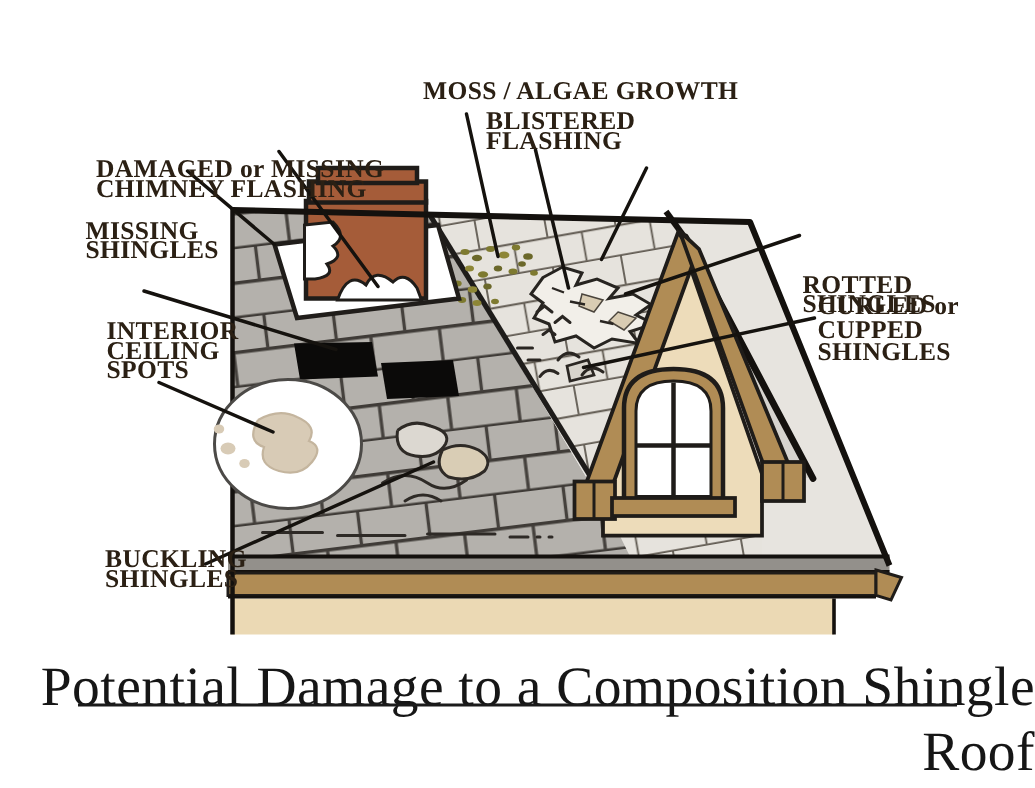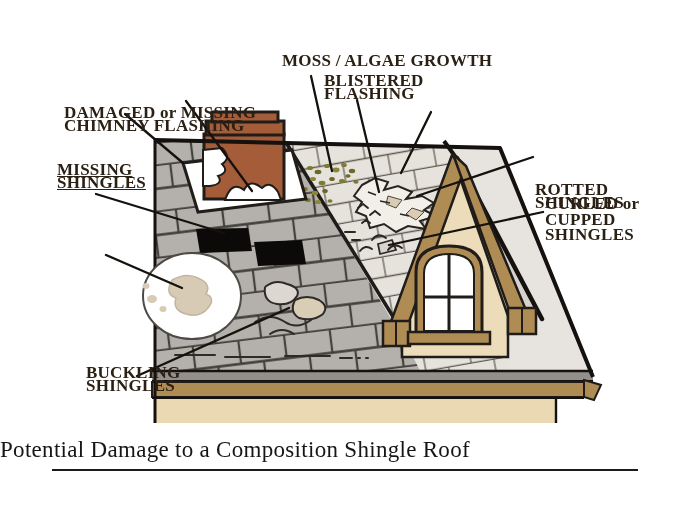--- a/index.html
+++ b/index.html
@@ -2,21 +2,21 @@
 <html><head>
 <meta charset="utf-8">
 <style>
   html,body{margin:0;padding:0;background:#ffffff;}
   .stage{position:relative;width:690px;height:525px;background:#ffffff;overflow:hidden;
          font-family:"Liberation Serif", serif;}
   .stage svg{position:absolute;left:0;top:0;}
   .lbl{position:absolute;white-space:pre-line;font-weight:700;font-size:17px;
        line-height:13px;letter-spacing:.25px;color:#2b2014;}
   .lbl.wide{line-height:15.5px;}
-  .title{position:absolute;left:0;right:0;top:437px;text-align:left;font-size:23px;
+  .title{position:absolute;left:0;right:0;top:437px;text-align:right;font-size:37px;
          color:#161616;letter-spacing:.3px;}
   .rule{position:absolute;left:52px;top:469px;width:586px;height:2px;background:#1b1b1b;}
 </style>
 </head>
 <body>
 
 <div class="stage">
 
 <svg width="690" height="525" viewBox="0 0 690 525">
   <defs>
@@ -149,23 +149,26 @@
     <line x1="311" y1="76" x2="332" y2="171"></line>
     <line x1="357" y1="100" x2="379" y2="192"></line>
     <line x1="431" y1="112" x2="401" y2="173"></line>
     <line x1="533" y1="157" x2="417" y2="196"></line>
     <line x1="543" y1="212" x2="389" y2="245"></line>
   </g>
 </svg>
 
 <div class="lbl" style="left:64px;top:86px;margin-top:20px;">DAMAGED or MISSING
 CHIMNEY FLASHING</div>
-<div class="lbl" style="left:57px;top:163px;text-decoration:underline;">MISSING
+<div class="lbl" style="left:57px;top:147px;">MISSING
 SHINGLES</div>
-<div class="lbl" style="left:70px;top:366px;margin-left:16px;">BUCKLING
+<div class="lbl" style="left:71px;top:214px;">INTERIOR
+CEILING
+SPOTS</div>
+<div class="lbl" style="left:70px;top:366px;">BUCKLING
 SHINGLES</div>
 <div class="lbl" style="left:282px;top:54px;">MOSS / ALGAE GROWTH</div>
 <div class="lbl" style="left:324px;top:74px;">BLISTERED
 FLASHING</div>
 <div class="lbl" style="left:535px;top:143px;margin-top:40px;">ROTTED
 SHINGLES</div>
 <div class="lbl wide" style="left:545px;top:196px;font-family:Liberation Serif, serif;">CURLED or
 CUPPED
 SHINGLES</div>
 

